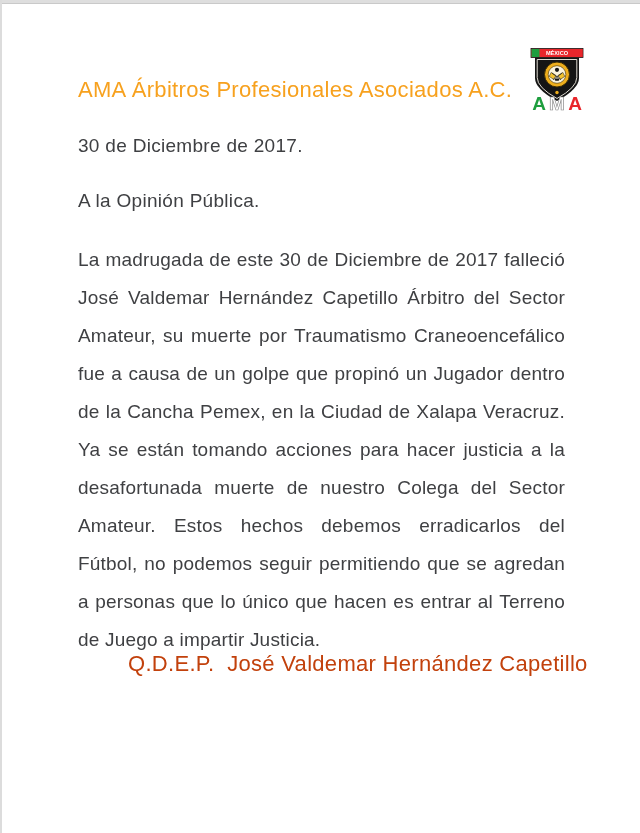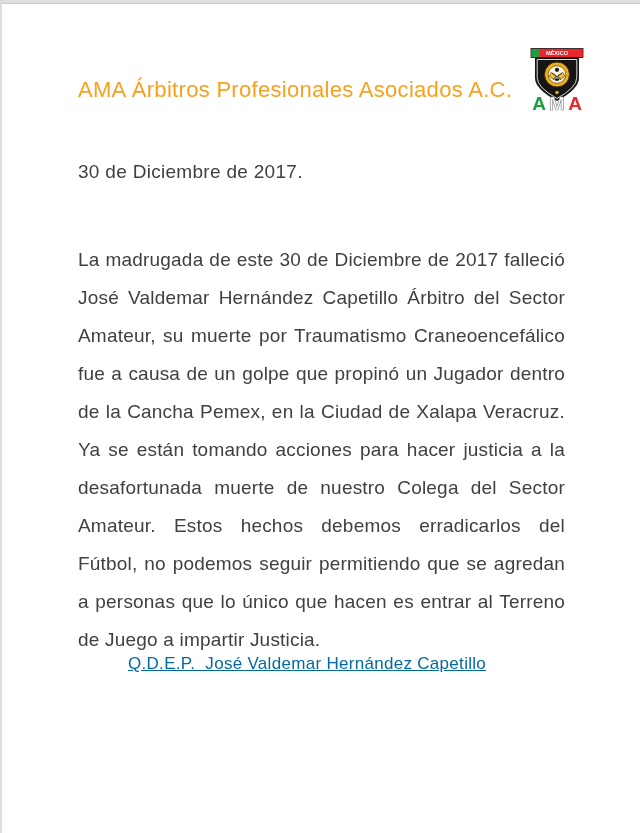--- a/index.html
+++ b/index.html
@@ -25,41 +25,39 @@
     font-size:22px; line-height:27px;
     color:#F7A11E;
     letter-spacing:0.3px;
     white-space:nowrap;
   }
   .date-line {
     position:absolute; left:78px; top:132px;
     font-size:19px; line-height:27px;
     color:#3F4043; letter-spacing:0.3px;
     white-space:nowrap;
-    margin-top:26px;
   }
   .salutation {
     position:absolute; left:78px; top:187px;
     font-size:19px; line-height:27px;
     color:#3F4043; letter-spacing:0.3px;
     white-space:nowrap;
   }
   .body-paragraph {
     position:absolute; left:78px; top:241px;
     width:487px;
     font-size:19px; line-height:38px;
     color:#3F4043; letter-spacing:0.2px;
     text-align:justify;
   }
   .closing-line {
     position:absolute; left:128px; top:650px;
-    font-size:17px; line-height:27px;
-    color:#0369a1; letter-spacing:0.3px;
+    font-size:22px; line-height:27px;
+    color:#c2410c; letter-spacing:0.3px;
     white-space:pre-wrap;
-    text-decoration:underline;
   }
   .logo {
     position:absolute; left:528px; top:48px;
     width:58px; height:64px;
   }
 </style>
 </head>
 <body>
 
 <div class="page">
@@ -100,18 +98,19 @@
       <g font-family="Liberation Sans, sans-serif" font-weight="bold" font-size="19" text-anchor="middle">
         <text x="11" y="62" fill="#1E9E3E">A</text>
         <text x="29" y="62" fill="#ffffff" stroke="#8a8a8a" stroke-width="0.7">M</text>
         <text x="47" y="62" fill="#E8262B">A</text>
       </g>
     </svg>
   </div>
 
   <div class="date-line">30 de Diciembre de 2017.</div>
 
+  <div class="salutation">A la Opinión Pública.</div>
 
   <div class="body-paragraph">La madrugada de este 30 de Diciembre de 2017 falleció José Valdemar Hernández Capetillo Árbitro del Sector Amateur, su muerte por Traumatismo Craneoencefálico fue a causa de un golpe que propinó un Jugador dentro de la Cancha Pemex, en la Ciudad de Xalapa Veracruz. Ya se están tomando acciones para hacer justicia a la desafortunada muerte de nuestro Colega del Sector Amateur. Estos hechos debemos erradicarlos del Fútbol, no podemos seguir permitiendo que se agredan a personas que lo único que hacen es entrar al Terreno de Juego a impartir Justicia.</div>
 
   <div class="closing-line">Q.D.E.P.  José Valdemar Hernández Capetillo</div>
 
 </div>
 
 </body></html>

